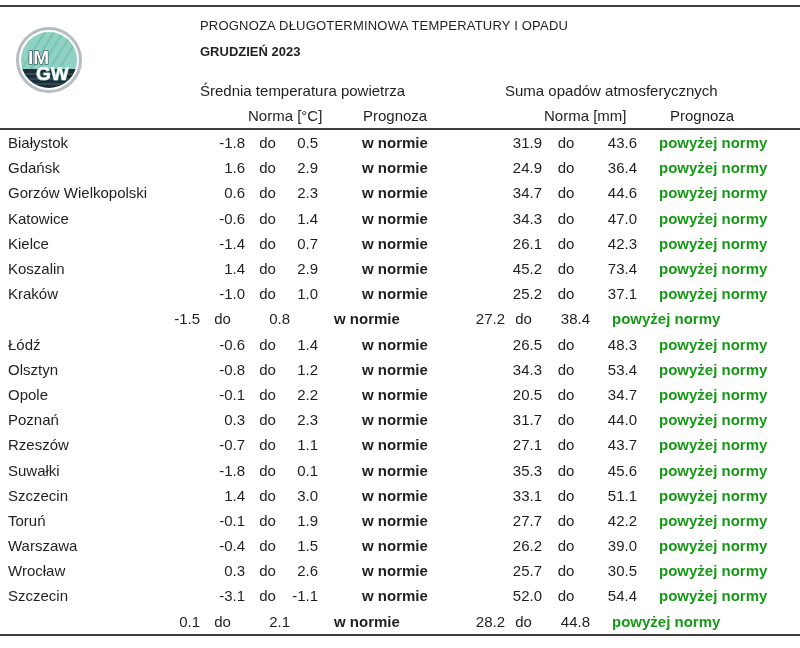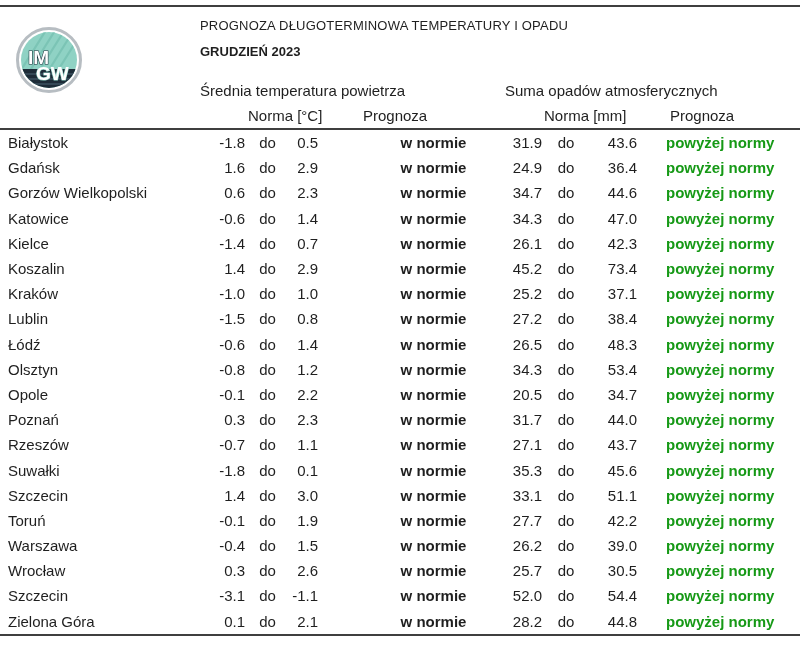--- a/index.html
+++ b/index.html
@@ -35,22 +35,22 @@
     display:grid;
     grid-template-columns:200px 45px 45px 28px 187px 37px 48px 47px 163px;
     height:25.2px;
     align-items:center;
     font-size:15px;
   }
   .c{white-space:nowrap;line-height:1;}
   .city{padding-left:8px;}
   .num{text-align:right;}
   .do{text-align:center;}
-  .tprog{padding-left:44px;font-weight:bold;text-align:center;}
-  .pprog{padding-left:29px;font-weight:bold;color:var(--green,#169916);}
+  .tprog{padding-left:44px;font-weight:bold;}
+  .pprog{padding-left:22px;font-weight:bold;color:var(--green,#169916);}
 
   
   #logo text{font-family:"Liberation Sans","DejaVu Sans",sans-serif;font-weight:bold;}
 </style>
 </head>
 <body>
 
 <div id="page">
 
   <div class="hline" id="top-rule"></div>
@@ -172,21 +172,20 @@
     <div class="c do">do</div>
     <div class="c num">1.0</div>
     <div class="c tprog">w normie</div>
     <div class="c num">25.2</div>
     <div class="c do">do</div>
     <div class="c num">37.1</div>
     <div class="c pprog">powyżej normy</div>
   </div>
 
   <div class="row">
-    <div class="c city">Lublin</div>
     <div class="c num">-1.5</div>
     <div class="c do">do</div>
     <div class="c num">0.8</div>
     <div class="c tprog">w normie</div>
     <div class="c num">27.2</div>
     <div class="c do">do</div>
     <div class="c num">38.4</div>
     <div class="c pprog">powyżej normy</div>
   </div>
 
@@ -316,21 +315,20 @@
     <div class="c do">do</div>
     <div class="c num">-1.1</div>
     <div class="c tprog">w normie</div>
     <div class="c num">52.0</div>
     <div class="c do">do</div>
     <div class="c num">54.4</div>
     <div class="c pprog">powyżej normy</div>
   </div>
 
   <div class="row">
-    <div class="c city">Zielona Góra</div>
     <div class="c num">0.1</div>
     <div class="c do">do</div>
     <div class="c num">2.1</div>
     <div class="c tprog">w normie</div>
     <div class="c num">28.2</div>
     <div class="c do">do</div>
     <div class="c num">44.8</div>
     <div class="c pprog">powyżej normy</div>
   </div>
 </div>

